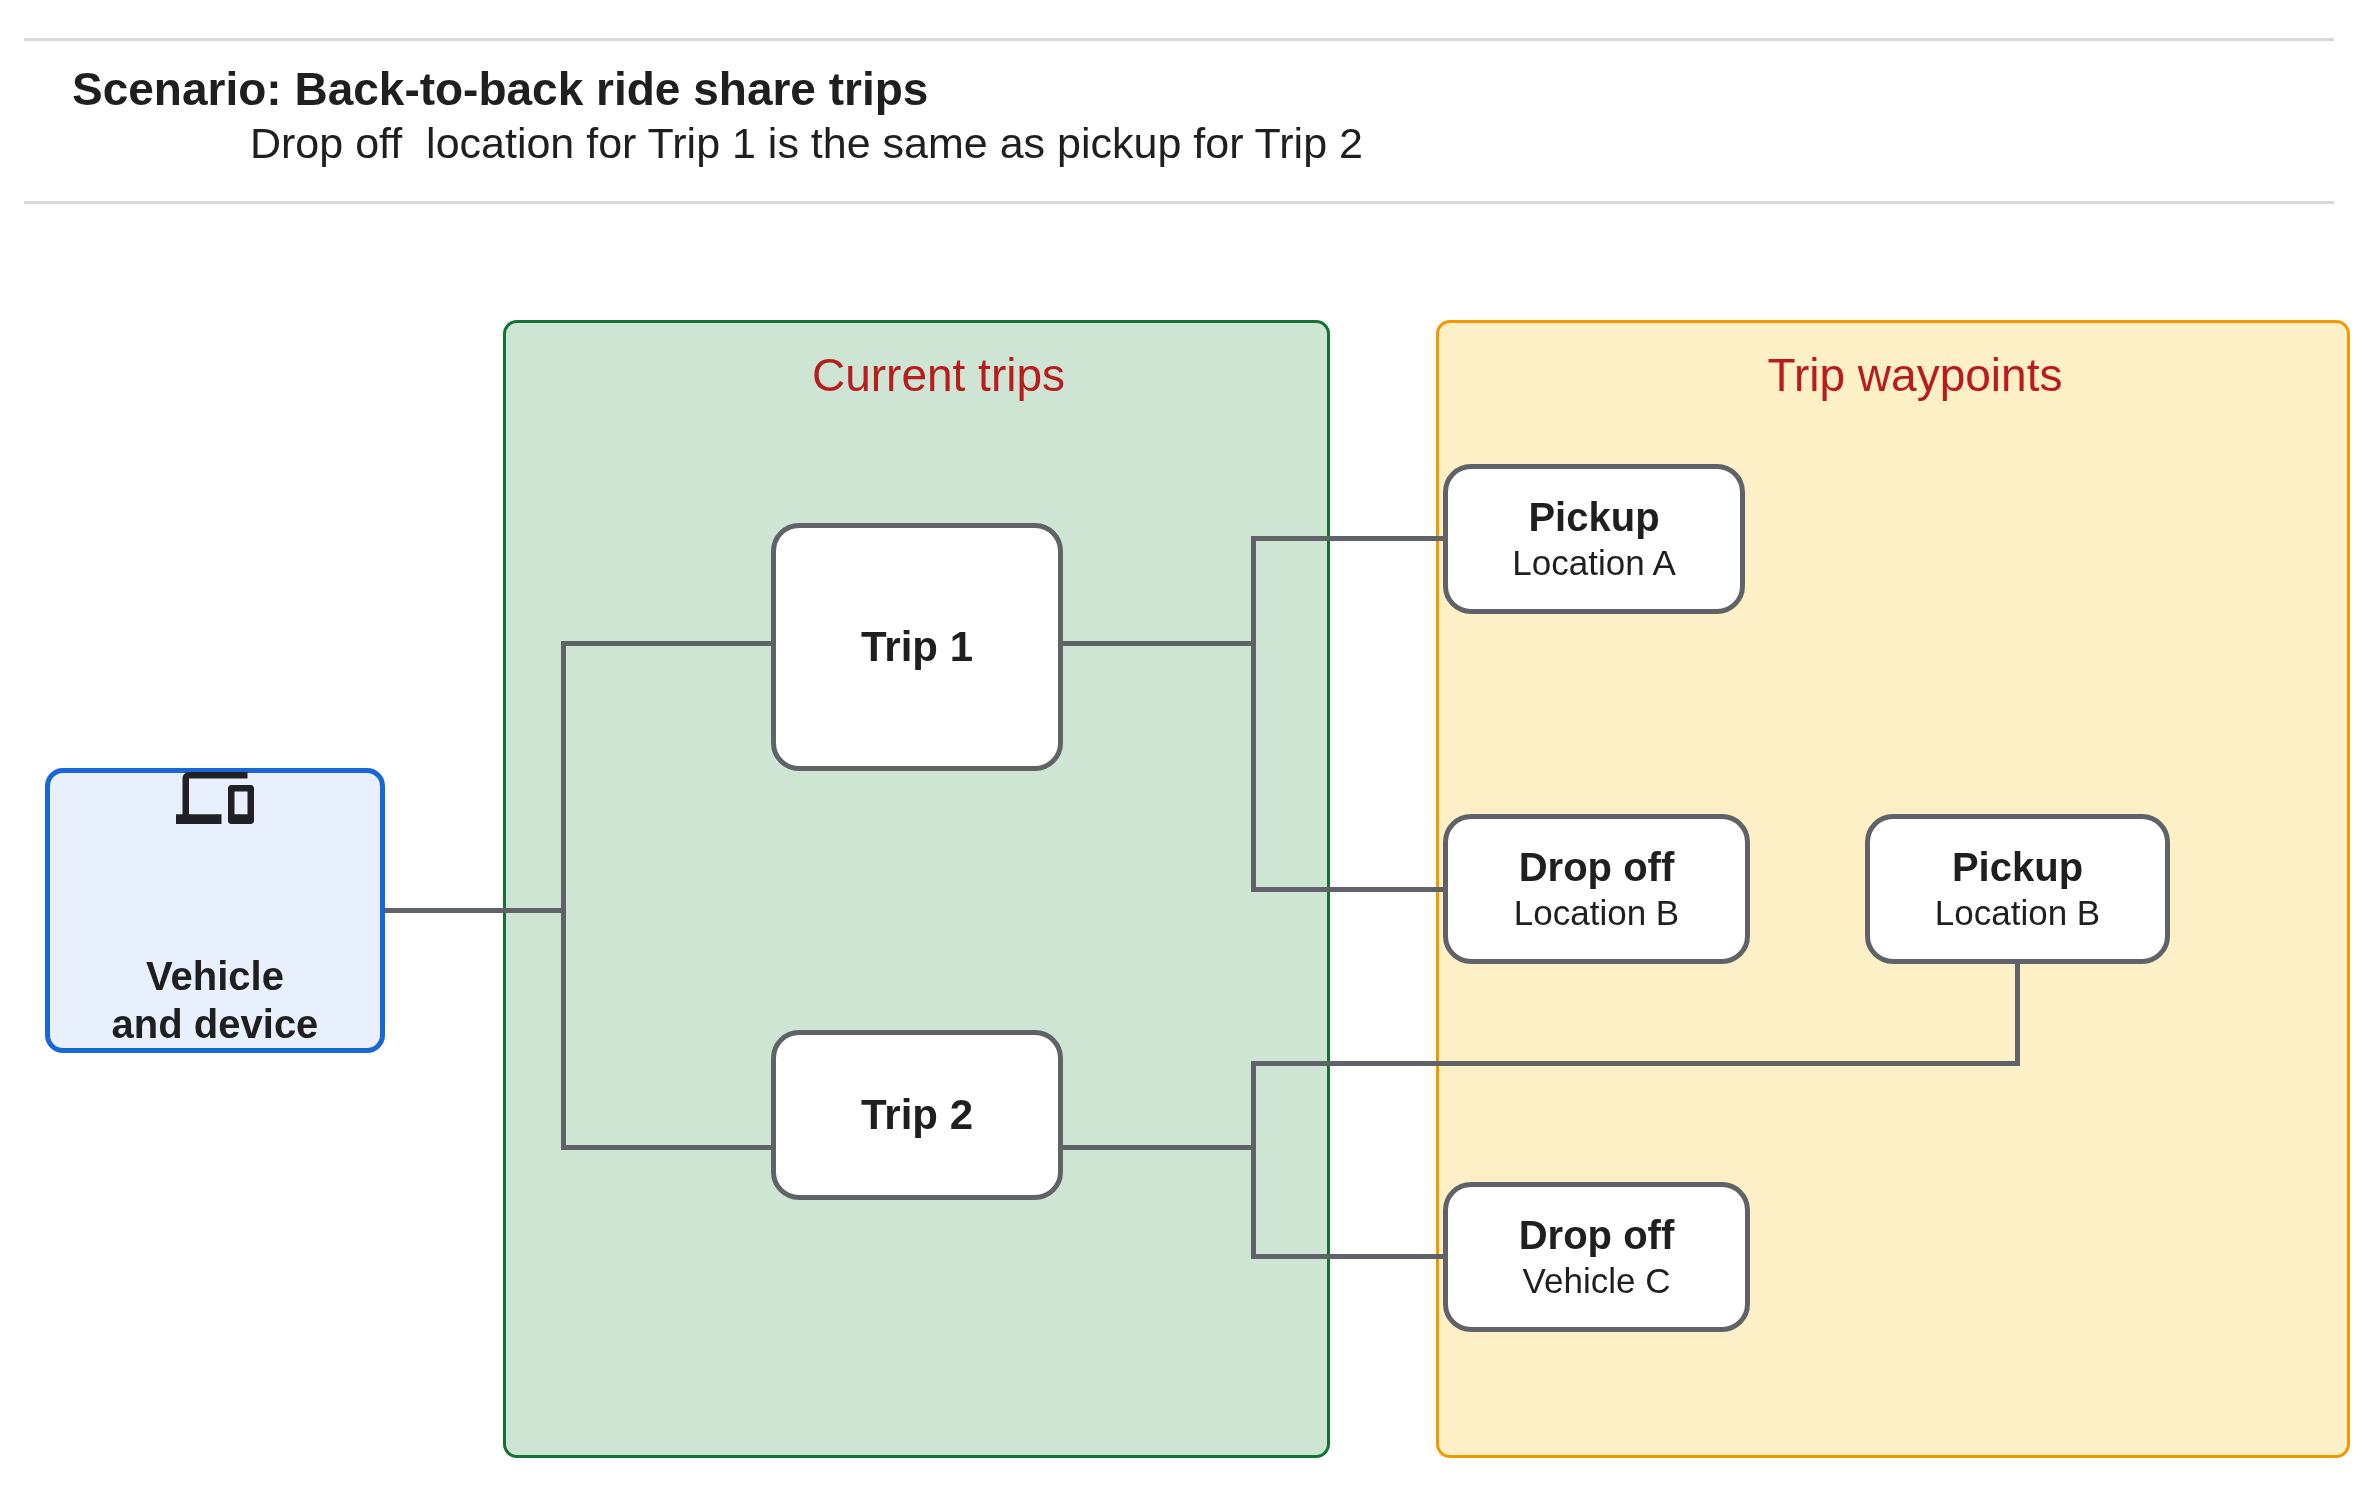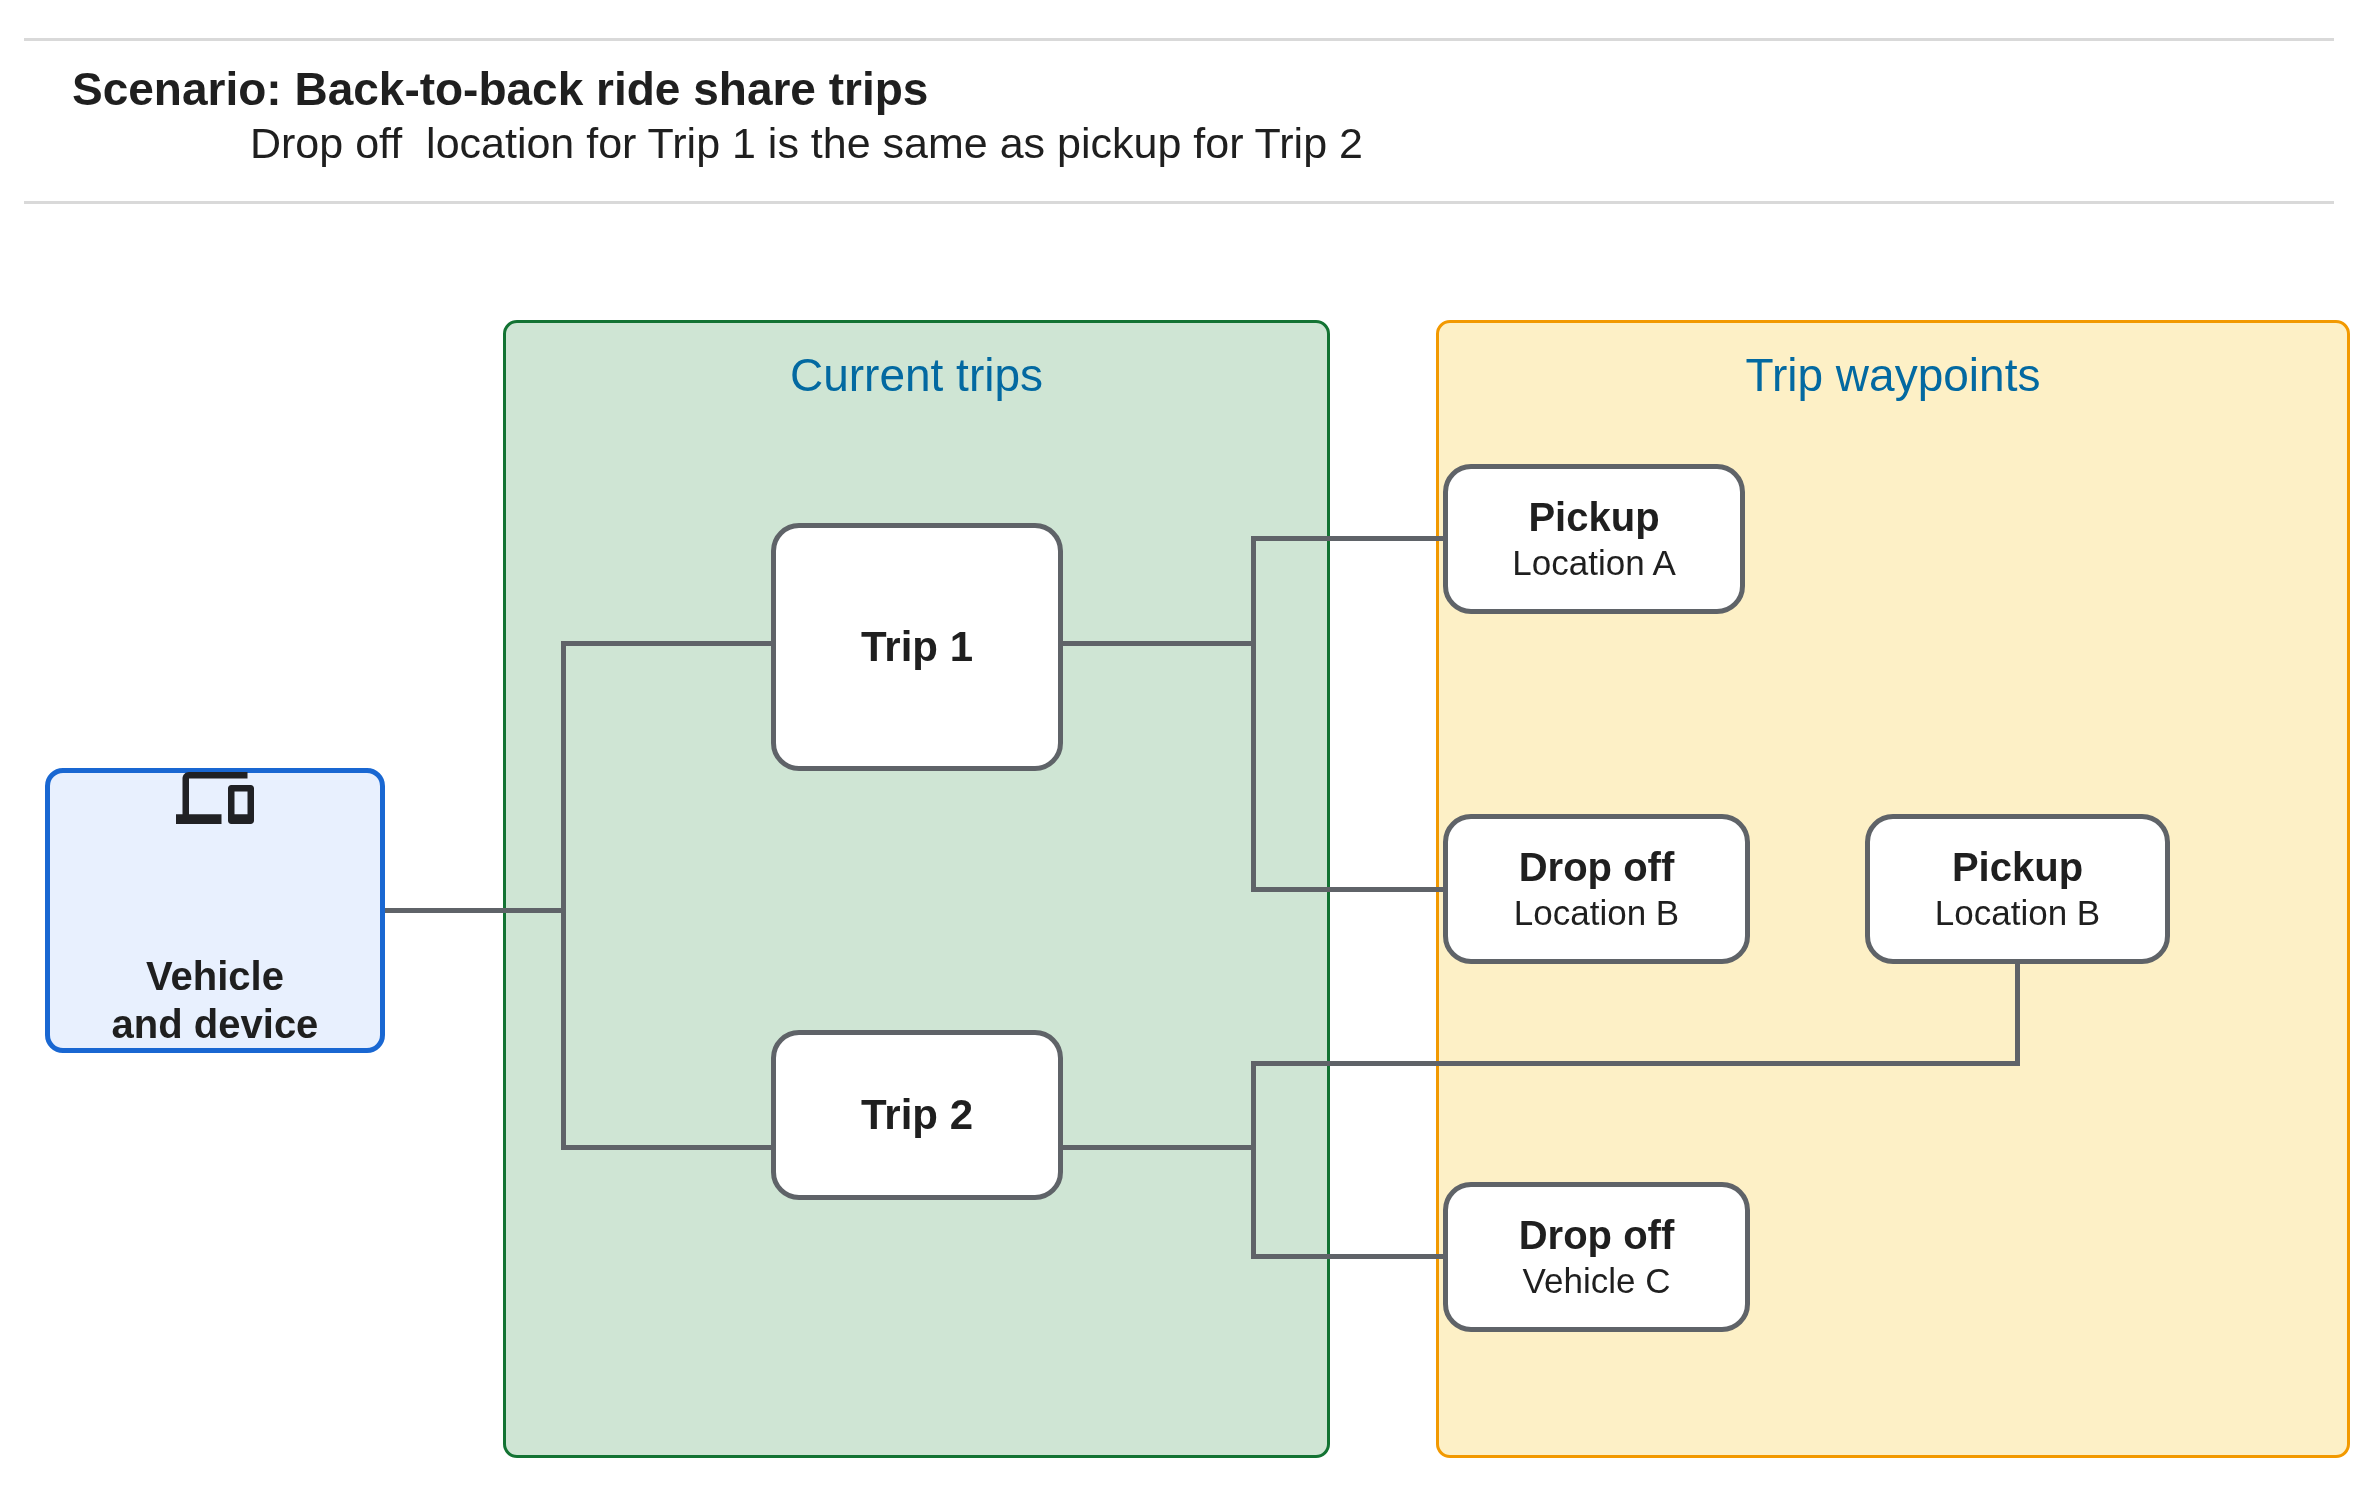--- a/index.html
+++ b/index.html
@@ -31,21 +31,21 @@
     position:absolute;left:250px;top:116px;
     font-size:43px;font-weight:400;line-height:54px;white-space:pre;
   }
   .group{
     position:absolute;top:320px;height:1138px;border-radius:14px;box-sizing:border-box;
   }
   .group.current{left:503px;width:827px;background:var(--current-trips-fill);border:3px solid var(--current-trips-border);}
   .group.waypoints{left:1436px;width:914px;background:var(--waypoints-fill);border:3px solid var(--waypoints-border);}
   .group-title{
     position:absolute;top:24px;left:0;width:100%;
-    text-align:center;font-size:46px;font-weight:400;line-height:56px;color:#0369a1;
+    text-align:center;font-size:46px;font-weight:400;line-height:56px;color:#b91c1c;padding-left:22px;
   }
   .seg{position:absolute;background:var(--connector);z-index:1;}
   .node{
     position:absolute;background:#ffffff;border:5px solid var(--node-border);
     border-radius:28px;box-sizing:border-box;z-index:2;
     display:flex;flex-direction:column;align-items:center;justify-content:center;
   }
   .trip-label{font-size:42px;font-weight:700;}
   .wp-type{font-size:40px;font-weight:700;line-height:48px;}
   .wp-loc{font-size:35px;font-weight:400;line-height:44px;}

